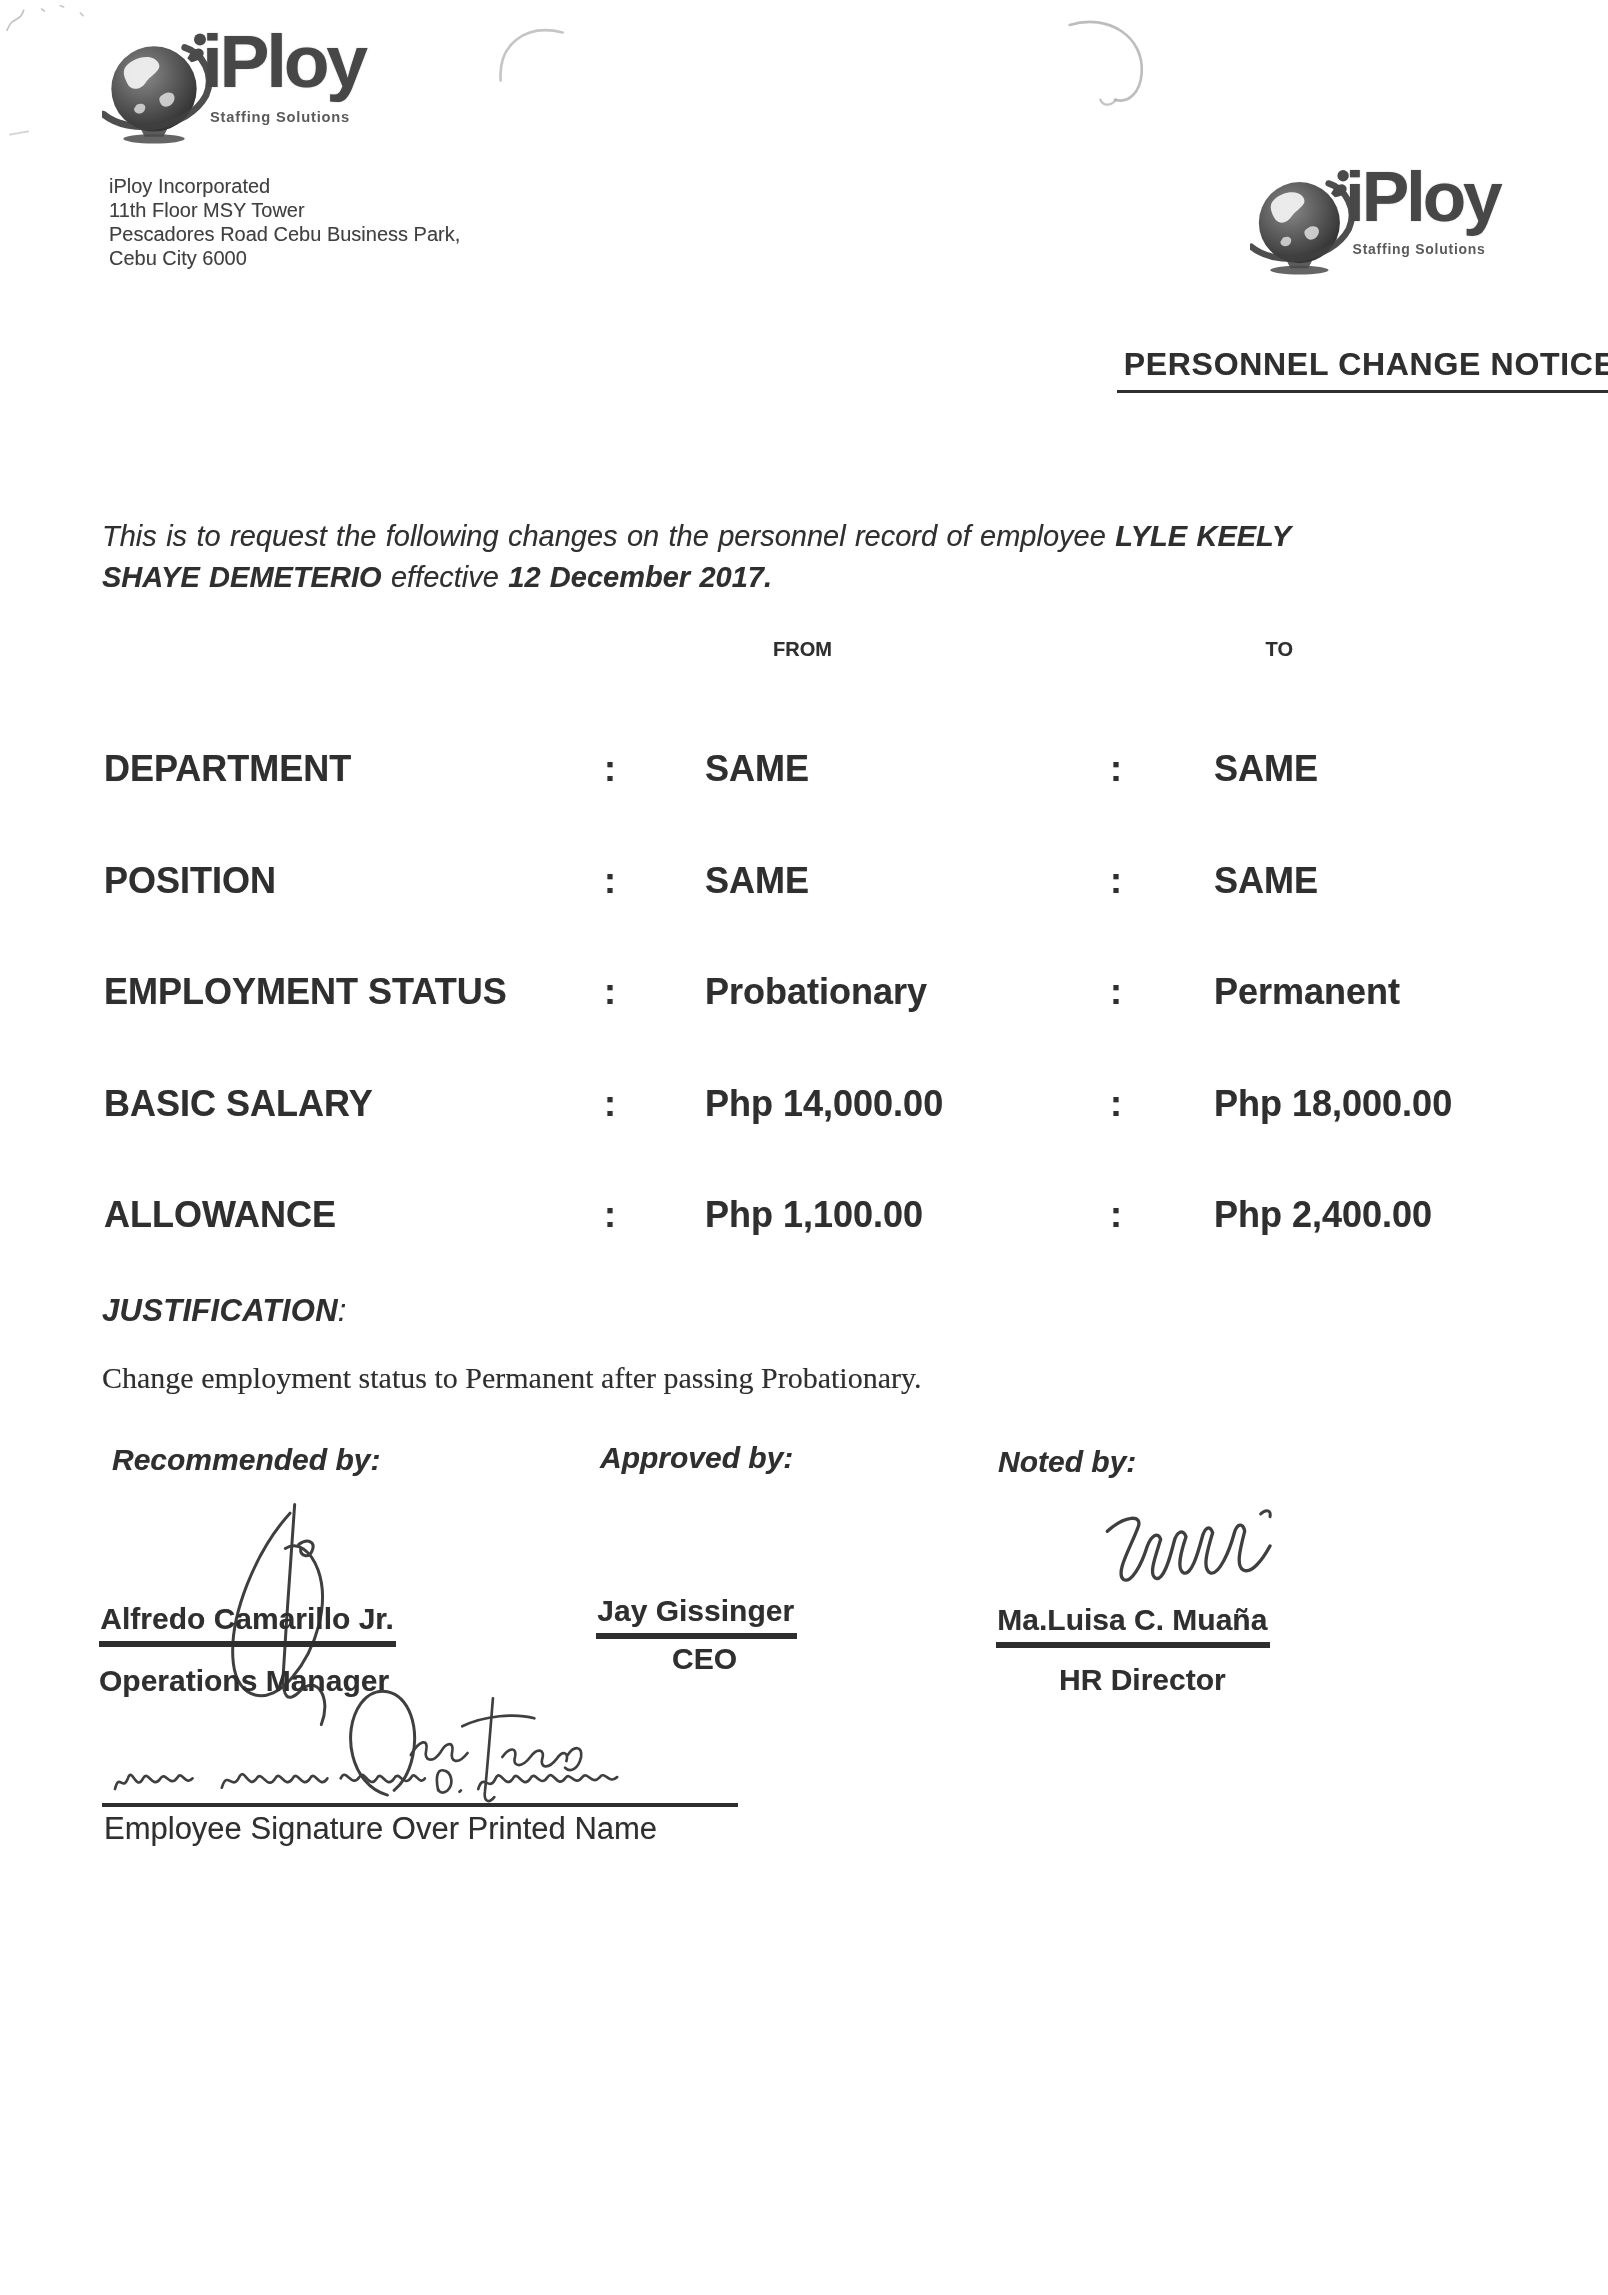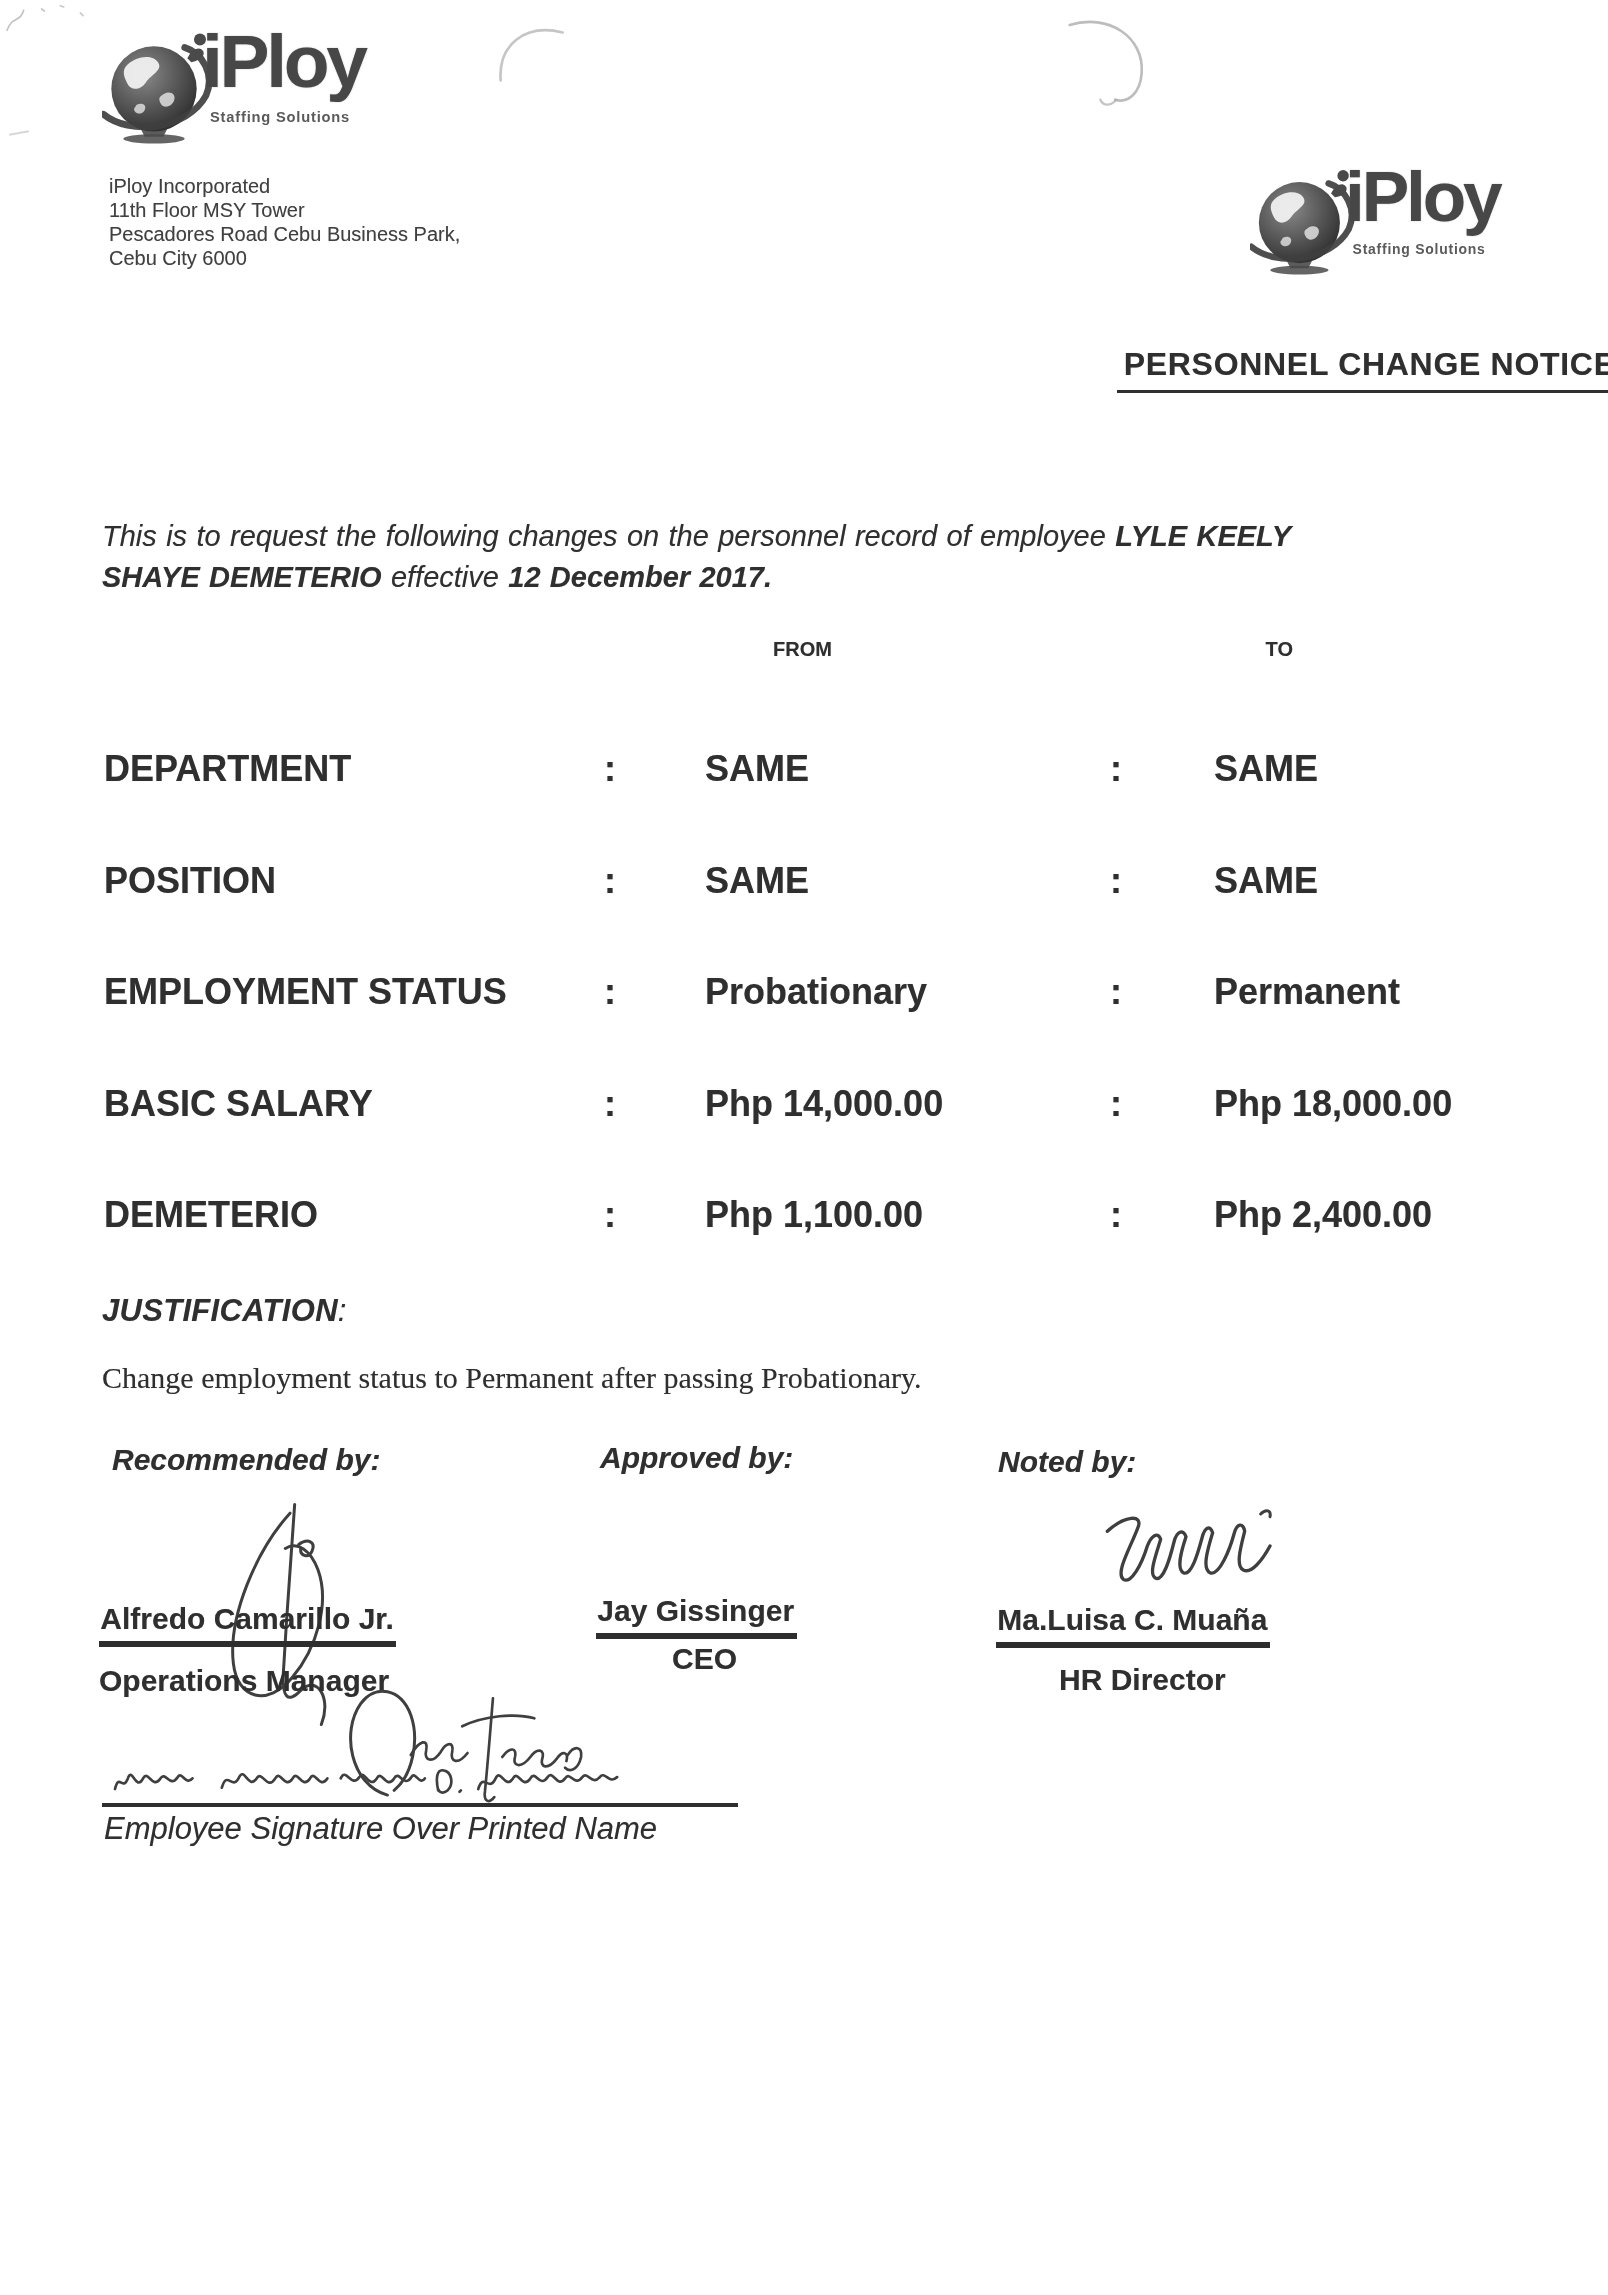--- a/index.html
+++ b/index.html
@@ -45,21 +45,21 @@
   .just-head .colon{font-weight:400;}
   .just-text{left:102px;top:1361px;font-size:30px;font-family:"Liberation Serif",serif;}
 
   
   .sig-head{font-size:30px;font-weight:700;font-style:italic;text-align:center;}
   .sig-name{font-size:30px;font-weight:700;border-bottom:6.7px solid #2e2e2e;padding:0 2.7px 5.3px 1.3px;white-space:nowrap;}
   .sig-title{font-size:30px;font-weight:700;white-space:nowrap;}
 
   
   .emp-rule{left:102px;top:1803px;width:636px;height:4px;background:#2f2f2f;}
-  .emp-caption{left:104px;top:1811px;font-size:31px;font-style:italic;}
+  .emp-caption{left:104px;top:1811px;font-size:31px;}
 
   svg{display:block;}
   .stroke{fill:none;stroke:#3f3f3f;stroke-linecap:round;stroke-linejoin:round;}
   .artifact{fill:none;stroke-linecap:round;}
 </style>
 </head>
 <body>
 
 <svg class="abs" style="left:2.7px;top:1.3px;" width="100" height="40" viewBox="0 0 150 60">
   <path class="artifact" d="M6,44 C14,22 26,32 31,14" stroke="#8f8f8f" stroke-width="2.5" opacity=".55"></path>
@@ -164,21 +164,21 @@
   <span class="tv2">Permanent</span>
 </div>
 <div class="abs trow ink" style="top:1083px;">
   <span class="tlabel">BASIC SALARY</span>
   <span class="tc1">:</span>
   <span class="tv1">Php 14,000.00</span>
   <span class="tc2">:</span>
   <span class="tv2">Php 18,000.00</span>
 </div>
 <div class="abs trow ink" style="top:1194px;">
-  <span class="tlabel">DEMETERIO</span>
+  <span class="tlabel">ALLOWANCE</span>
   <span class="tc1">:</span>
   <span class="tv1">Php 1,100.00</span>
   <span class="tc2">:</span>
   <span class="tv2">Php 2,400.00</span>
 </div>
 
 <div class="abs just-head ink">
   <span>JUSTIFICATION</span><span class="colon">:</span>
 </div>
 <div class="abs just-text ink">Change employment status to Permanent after passing Probationary.</div>

